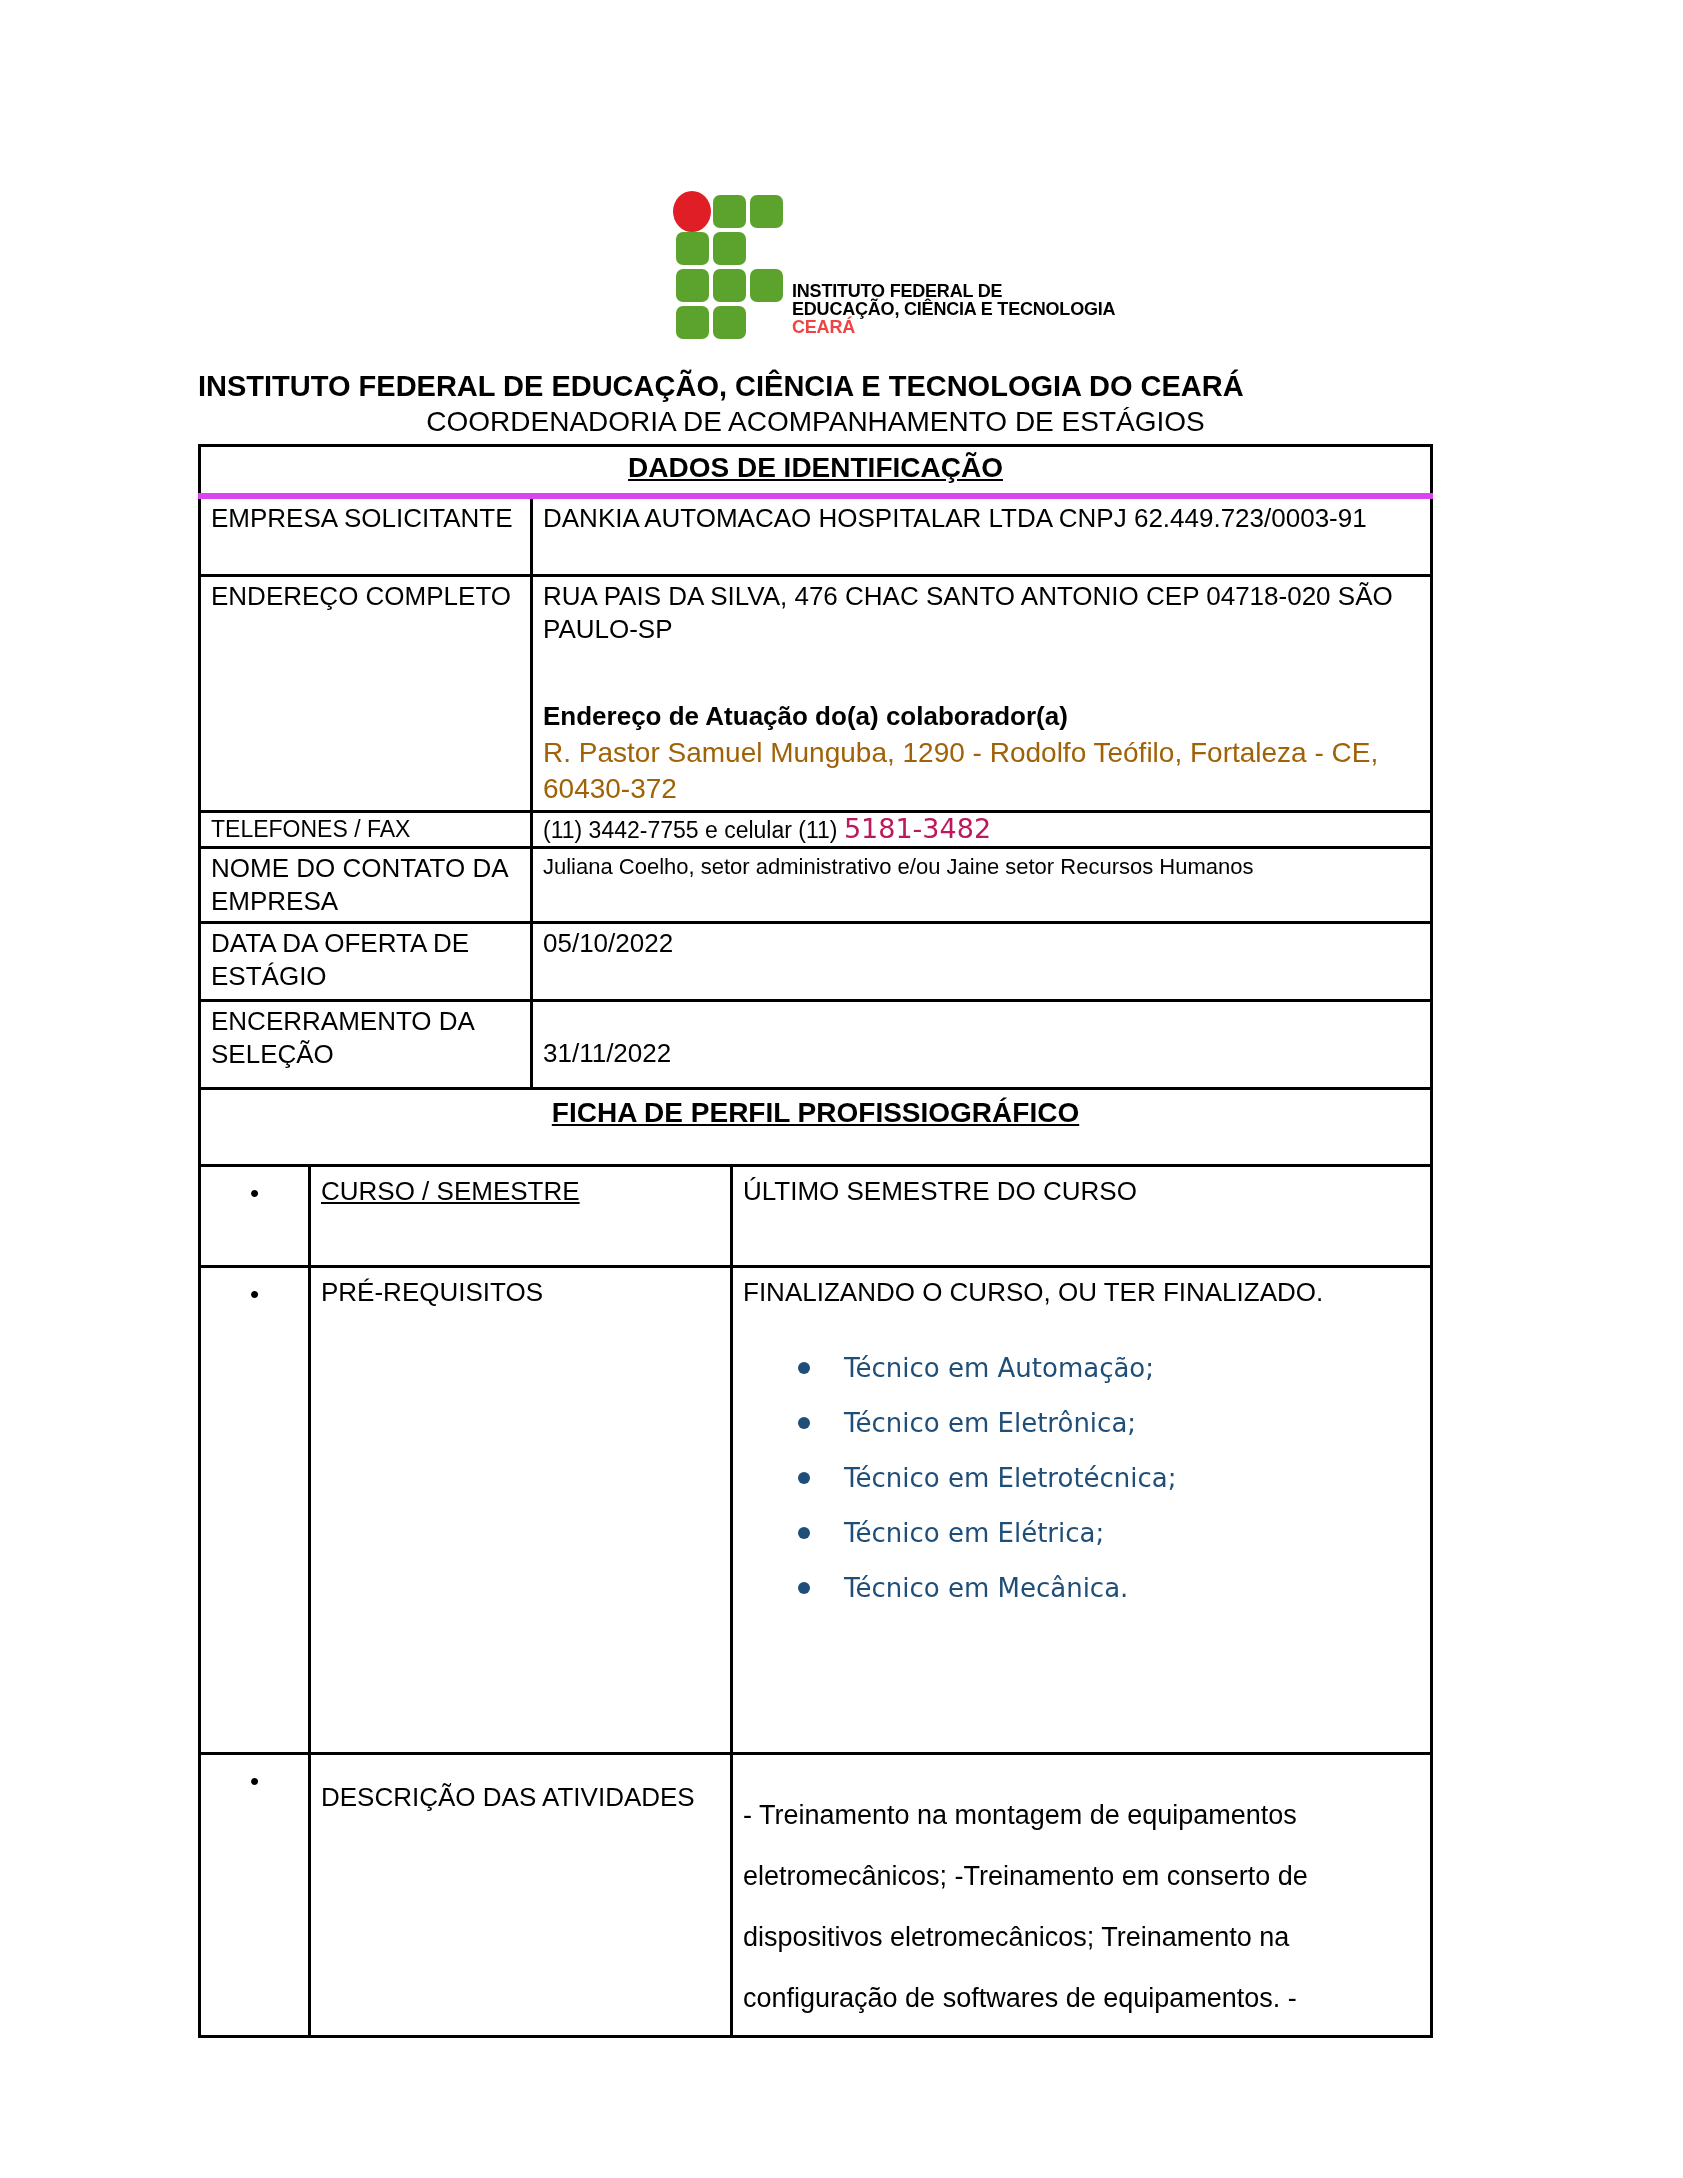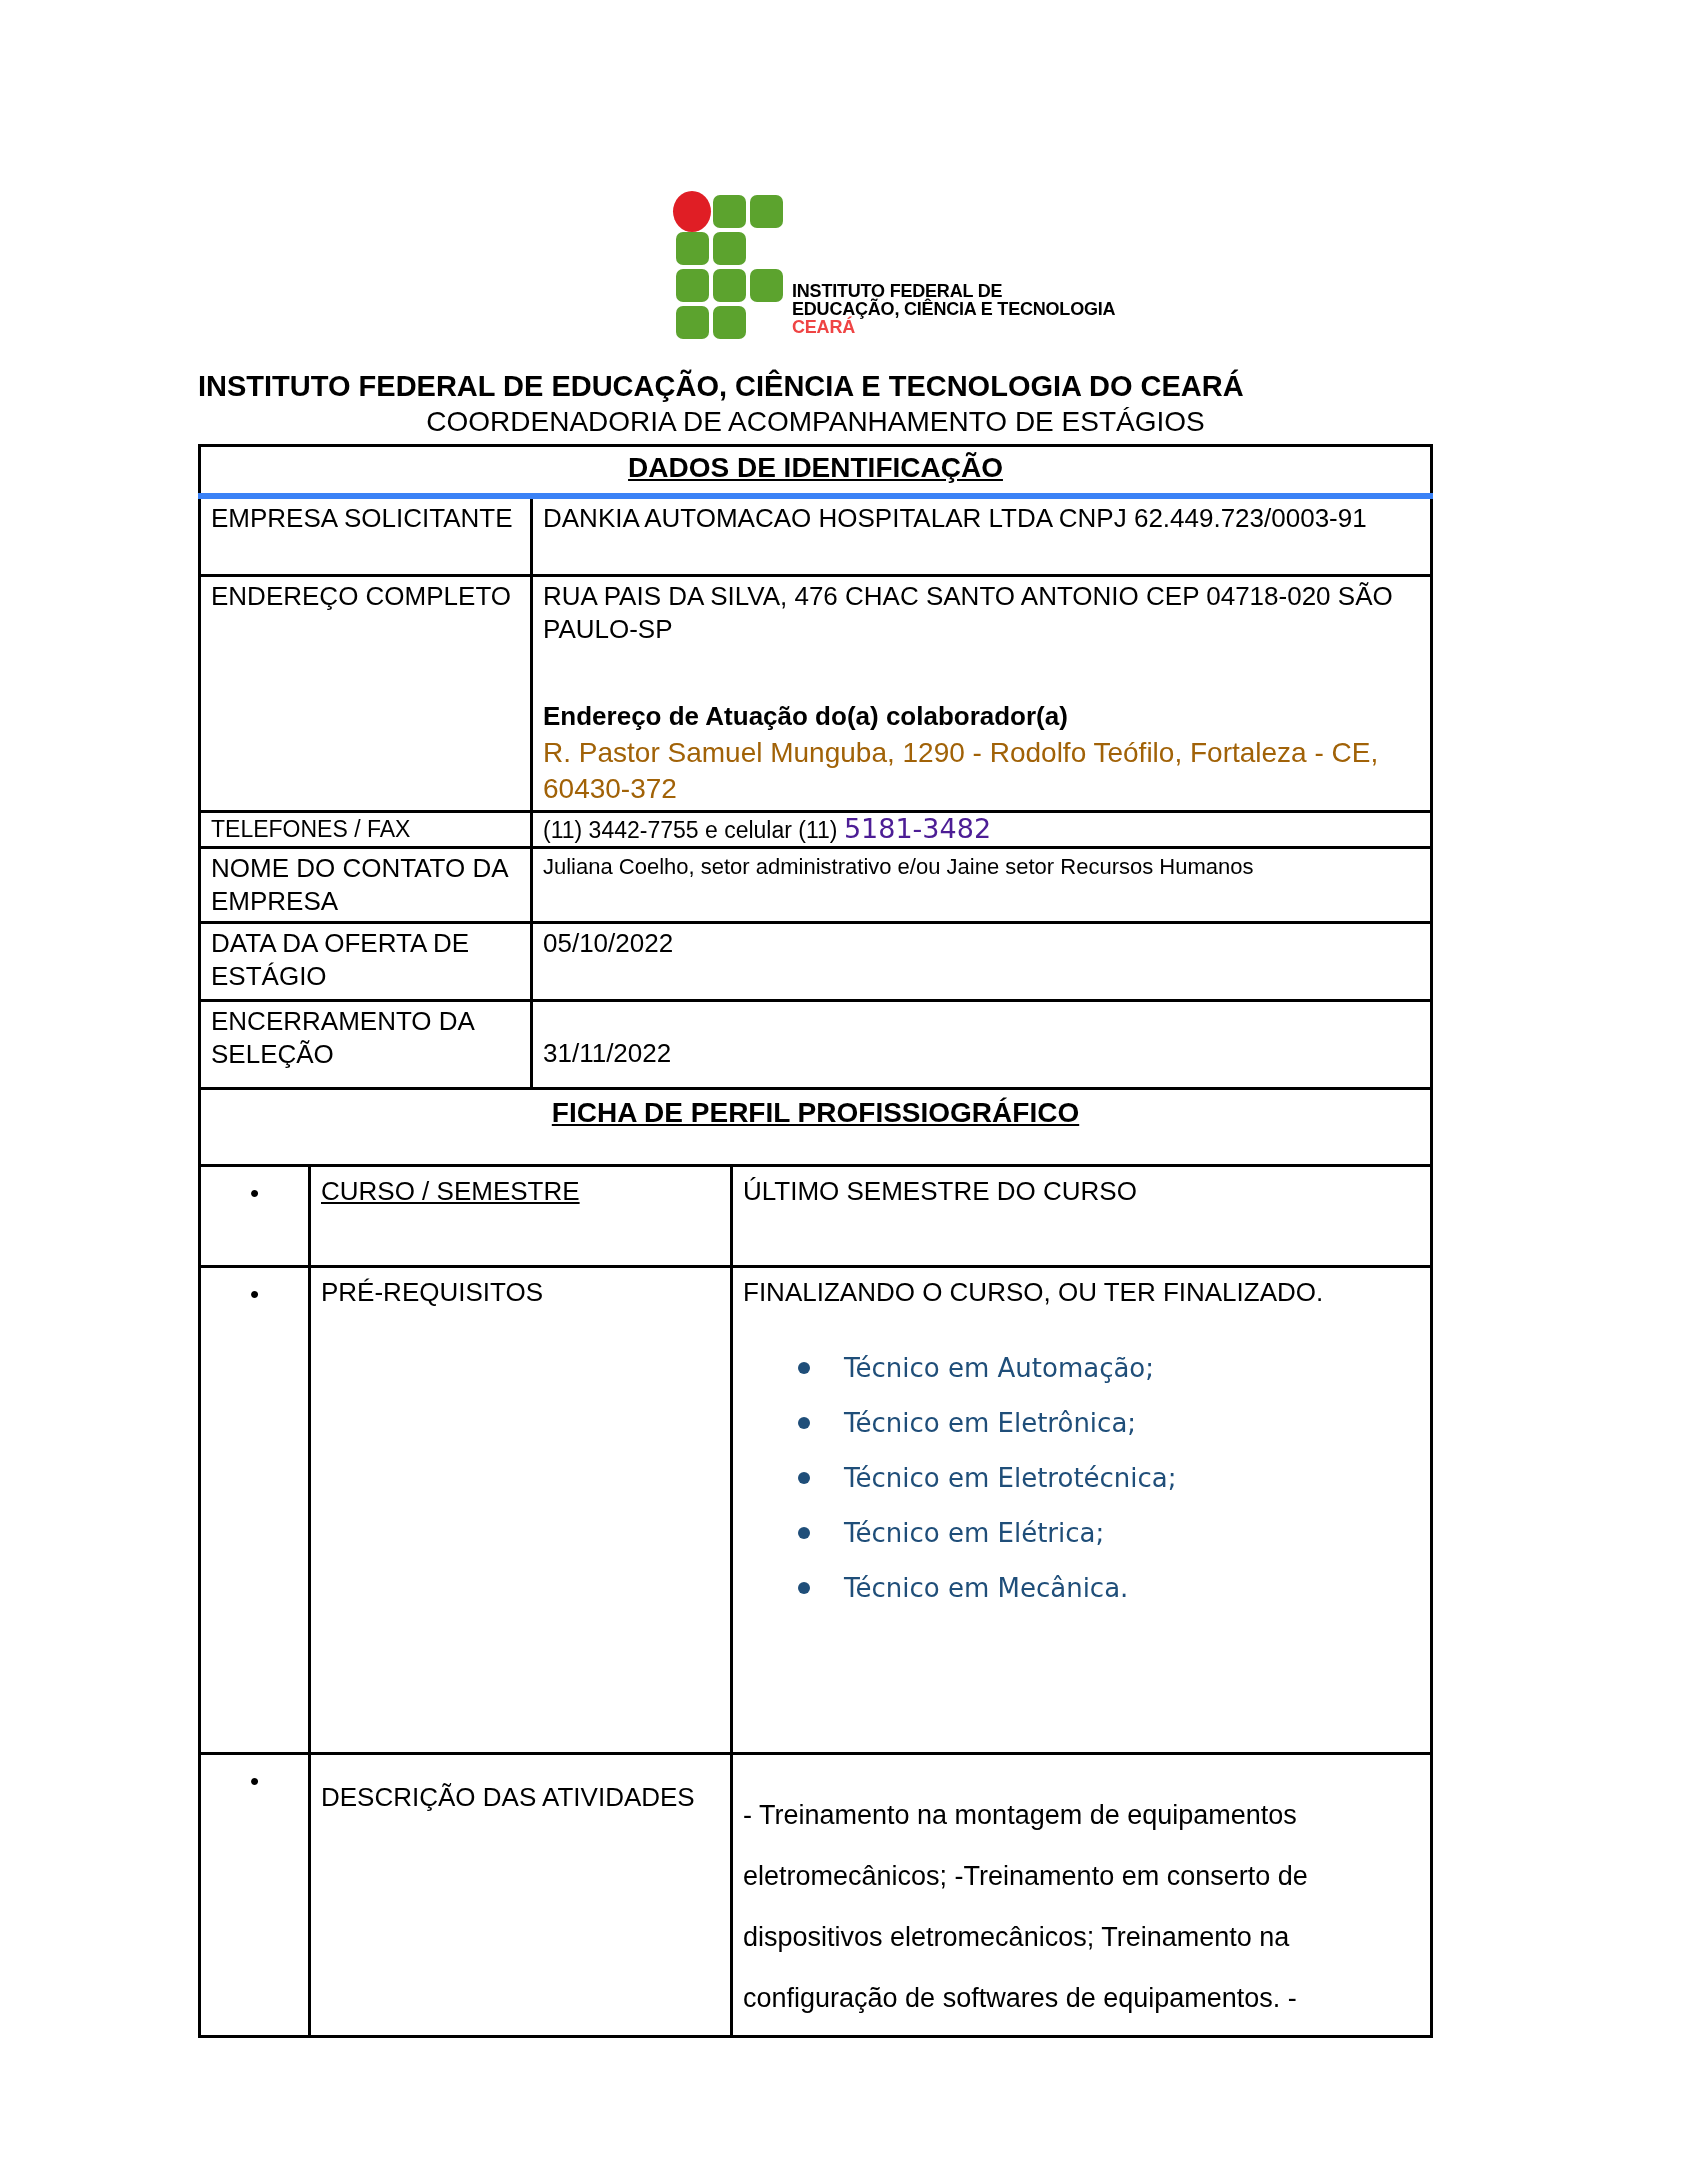--- a/index.html
+++ b/index.html
@@ -20,36 +20,36 @@
 
   
   .doc-title    { position:absolute; top:370px; left:0; width:1235px; text-align:left; font-size:29px; font-weight:bold; }
   .doc-subtitle { position:absolute; top:406px; left:0; width:1235px; text-align:center; font-size:28px; }
 
   
   table { border-collapse:collapse; table-layout:fixed; width:1235px; background:#fff; }
   td { border:3px solid #000; vertical-align:top; padding:3px 10px; font-size:26px; line-height:33px; overflow:hidden; }
 
   .t1 { position:absolute; left:0; top:444px; }
-  .t1 .thead td { text-align:center; font-weight:bold; font-size:28px; border-bottom:6px solid #3b82f6; height:38px; padding:4px; }
+  .t1 .thead td { text-align:center; font-weight:bold; font-size:28px; border-bottom:6px solid #d946ef; height:38px; padding:4px; }
   .t1 .thead span { text-decoration:underline; }
 
   .row-empresa  td { height:69px; }
   .row-endereco td { height:210px; }
   .row-tel      td { height:28px; padding-top:1px; padding-bottom:1px; font-size:23px; line-height:30px; white-space:nowrap; }
   .row-contato  td { height:61px; }
   .row-contato  .val { font-size:22px; line-height:30px; }
   .row-data     td { height:69px; }
   .row-enc      td { height:65px; }
   .row-enc      .val-bottom { vertical-align:bottom; padding-bottom:18px; }
   .row-void     td { height:32px; }
 
   .atuacao-label { font-weight:bold; margin-top:54px; }
   .atuacao-addr  { font-size:28px; line-height:36px; color:#a16207; margin-top:2px; }
-  .phone-hl { font-family:"DejaVu Sans", sans-serif; font-size:27px; color:#4c1d95; }
+  .phone-hl { font-family:"DejaVu Sans", sans-serif; font-size:27px; color:#be185d; }
 
   .t2 { position:absolute; left:0; top:1087px; }
   .t2 .thead td { text-align:center; font-weight:bold; font-size:28px; height:65px; padding-top:6px; }
   .t2 .thead span { text-decoration:underline; }
   .t2 .bullet-cell { text-align:center; font-size:26px; line-height:28px; padding-top:12px; }
   .row-curso td { height:83px; padding-top:8px; }
   .row-pre   td { height:469px; padding-top:8px; }
   .row-desc  td { height:251px; padding-top:26px; }
   .u { text-decoration:underline; }
 

